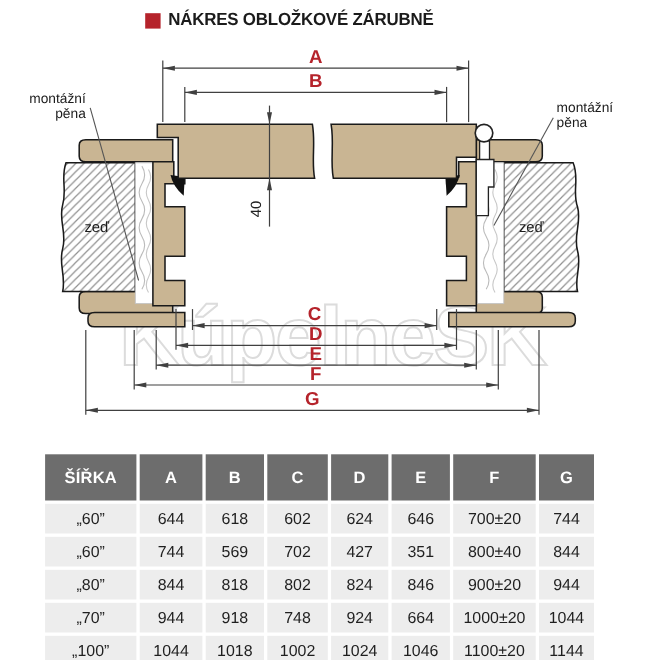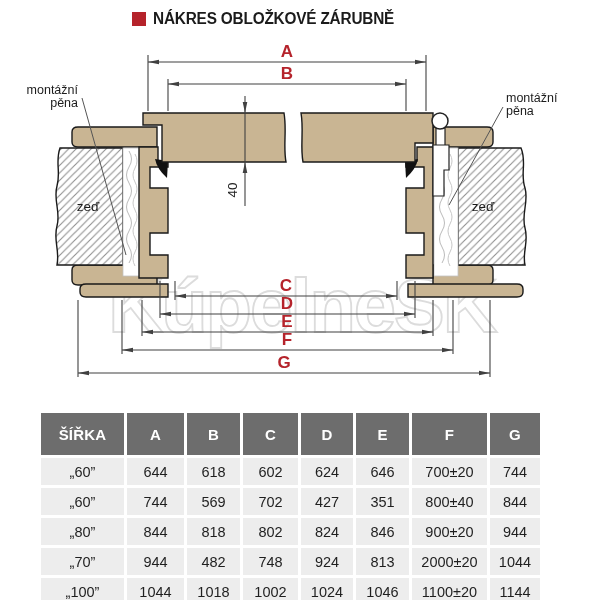--- a/index.html
+++ b/index.html
@@ -202,25 +202,25 @@
       <td>818</td>
       <td>802</td>
       <td>824</td>
       <td>846</td>
       <td>900±20</td>
       <td>944</td>
     </tr>
     <tr>
       <td>„70”</td>
       <td>944</td>
-      <td>482</td>
+      <td>918</td>
       <td>748</td>
       <td>924</td>
-      <td>813</td>
-      <td>2000±20</td>
+      <td>664</td>
+      <td>1000±20</td>
       <td>1044</td>
     </tr>
     <tr>
       <td>„100”</td>
       <td>1044</td>
       <td>1018</td>
       <td>1002</td>
       <td>1024</td>
       <td>1046</td>
       <td>1100±20</td>

